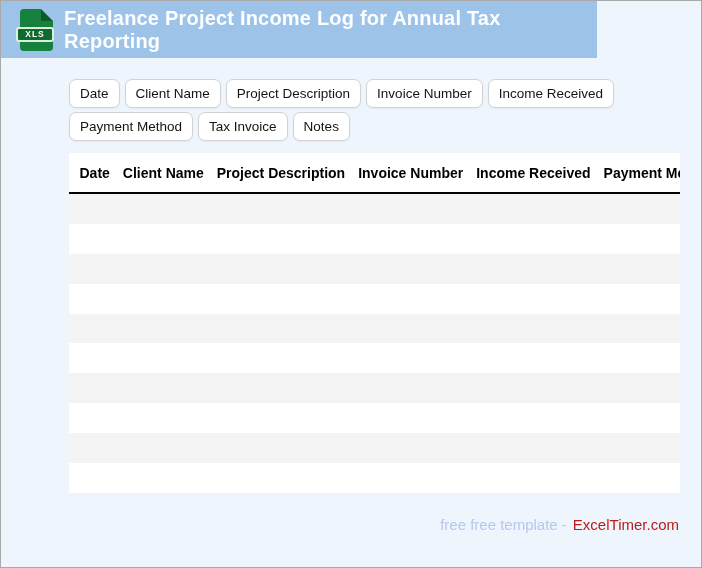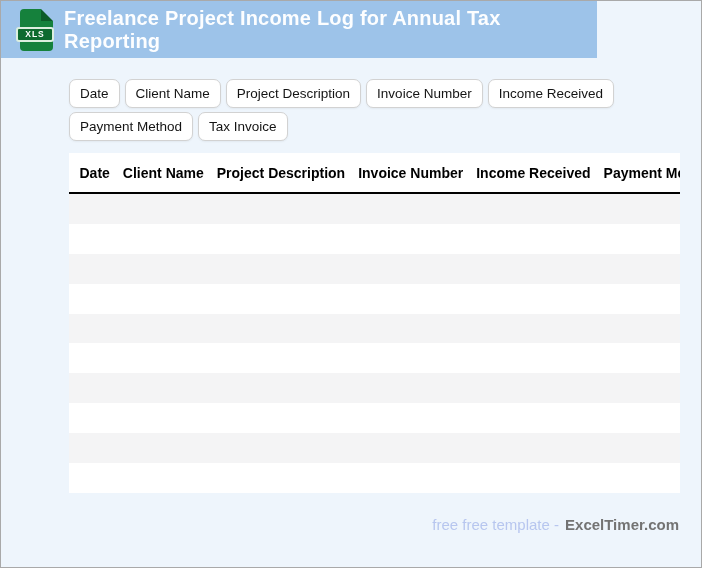--- a/index.html
+++ b/index.html
@@ -48,21 +48,21 @@
     height:39px; background:#ffffff; border-bottom:2px solid #000000;
     display:flex; align-items:center; padding-left:4px; white-space:nowrap;
   }
   .hcell { padding:0 6.5px; font-size:14px; font-weight:bold; color:#000000; flex:0 0 auto; }
   .t-row { height:29.9px; }
   .t-row:nth-child(odd)  { background:#F4F4F5; }
   .t-row:nth-child(even) { background:#FFFFFF; }
 
   
   .footer { position:absolute; right:22px; top:515px; font-size:15px; color:#B7C6EF; }
-  .brand { font-weight:bold; color:#737373; margin-left:6px; cursor:pointer; }
+  .brand { font-weight:normal; color:#b91c1c; margin-left:6px; cursor:pointer; }
 </style>
 </head>
 <body>
 
 <div class="frame">
 
   <header class="title-bar">
     <div class="xls-icon">
       <div class="file-body"></div>
       <div class="corner-bg"></div>
@@ -73,20 +73,21 @@
   </header>
 
   <div class="chips">
     <div class="chip">Date</div>
     <div class="chip">Client Name</div>
     <div class="chip">Project Description</div>
     <div class="chip">Invoice Number</div>
     <div class="chip">Income Received</div>
     <div class="chip">Payment Method</div>
     <div class="chip">Tax Invoice</div>
+    <div class="chip">Notes</div>
   </div>
 
   <div class="sheet">
     <div class="sheet-head">
       <div class="hcell">Date</div>
       <div class="hcell">Client Name</div>
       <div class="hcell">Project Description</div>
       <div class="hcell">Invoice Number</div>
       <div class="hcell">Income Received</div>
       <div class="hcell">Payment Method</div>

